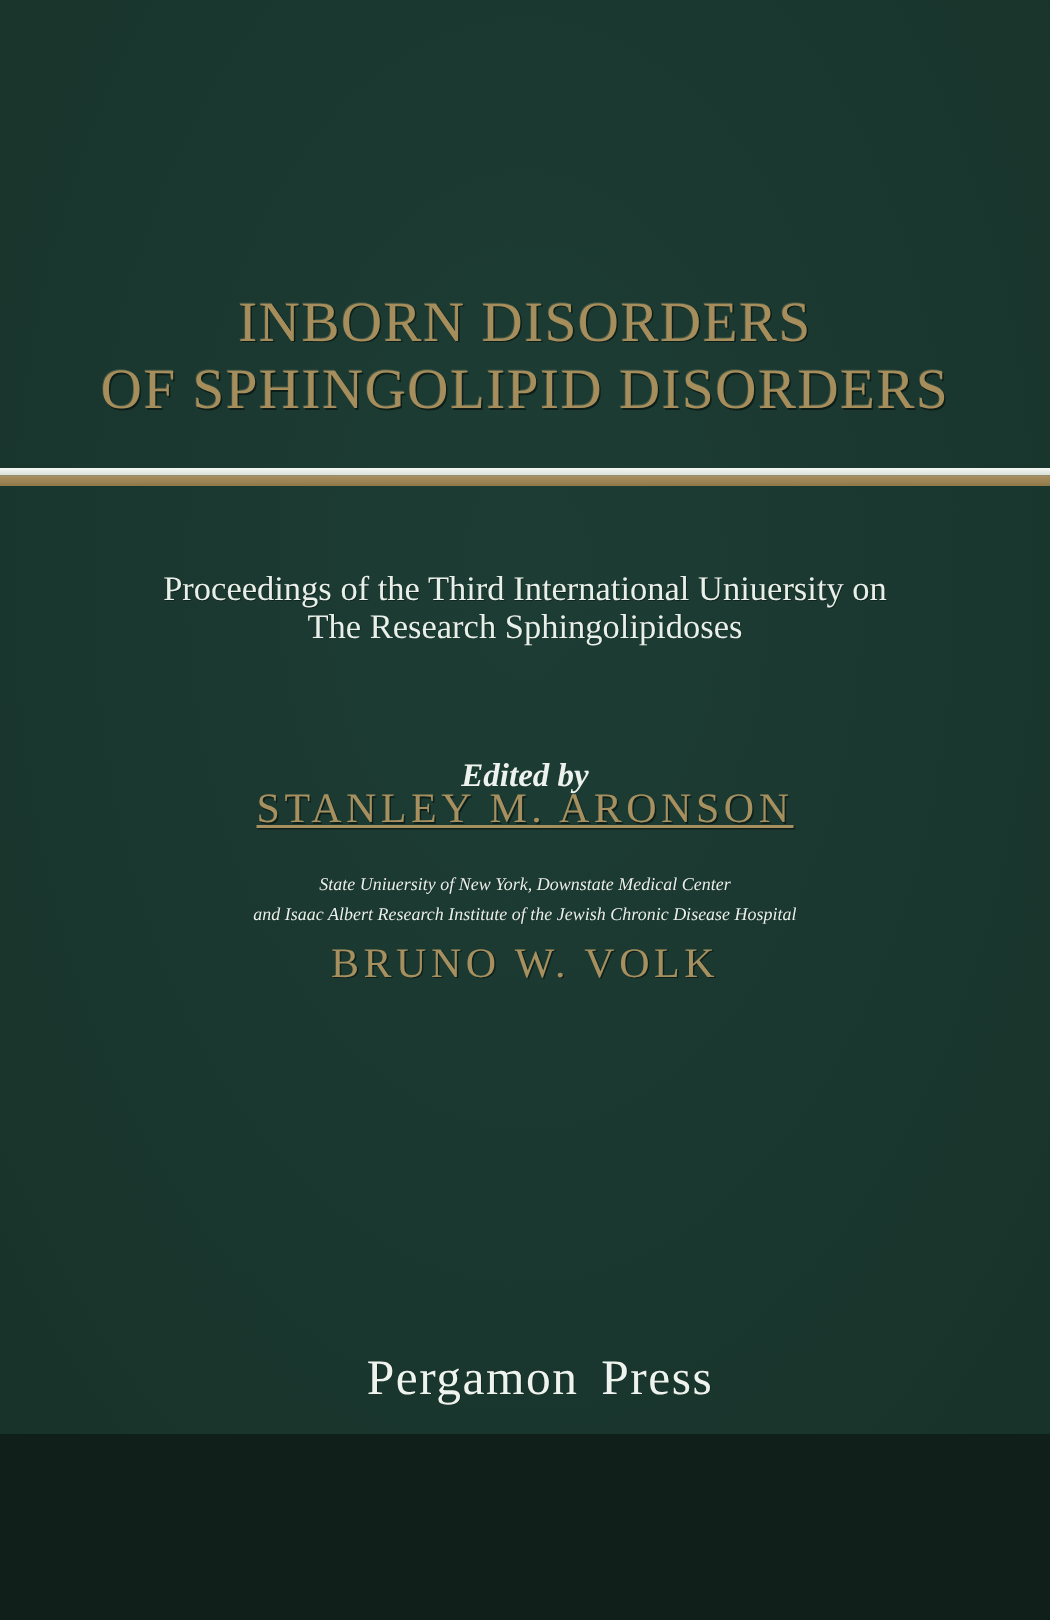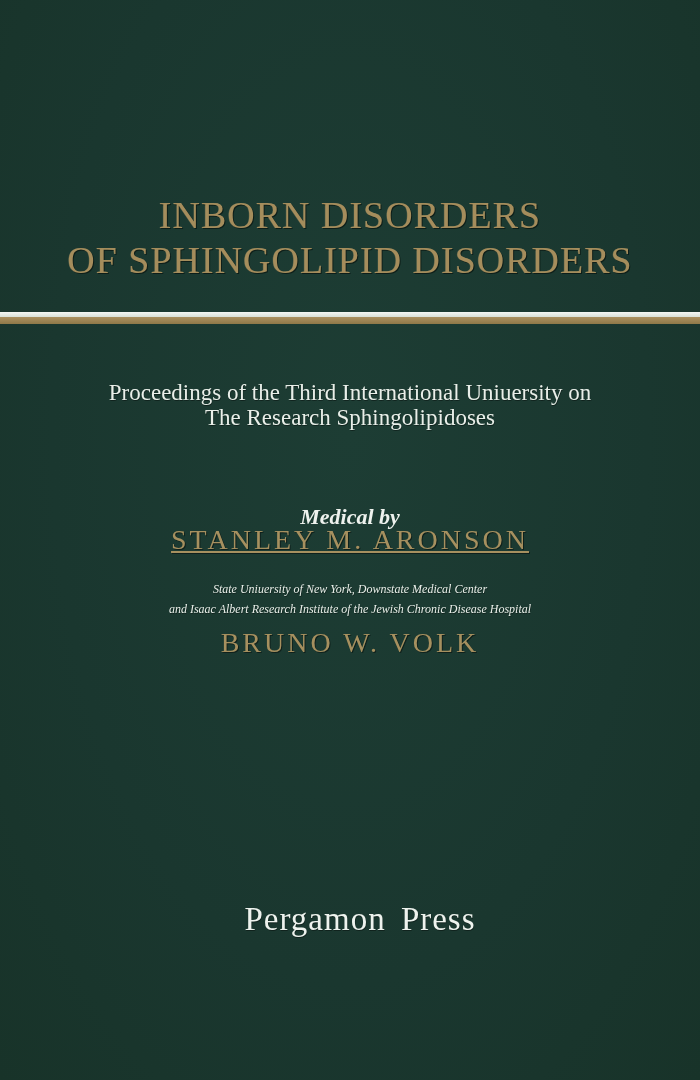--- a/index.html
+++ b/index.html
@@ -3,21 +3,21 @@
 <meta charset="utf-8">
 <style>
   html, body {
     margin: 0;
     padding: 0;
     background: #101f1a;
   }
   .cover {
     position: relative;
     width: 700px;
-    height: 1080px;
+    height: 956px;
     margin: 0 auto;
     background: #1b3a31;
     background-image: radial-gradient(ellipse at 50% 40%, #1d3d34 0%, #1a372f 60%, #183329 100%);
     overflow: hidden;
     font-family: "Liberation Serif", "DejaVu Serif", serif;
   }
   .title {
     position: absolute;
     top: 193px;
     left: 0;
@@ -118,21 +118,21 @@
   <div class="rule">
     <div class="rule-white"></div>
     <div class="rule-gold"></div>
   </div>
 
   <div class="subtitle">
     <div>Proceedings of the Third International Uniuersity on</div>
     <div>The Research Sphingolipidoses</div>
   </div>
 
-  <div class="edited-by">Medical by</div>
+  <div class="edited-by">Edited by</div>
 
   <div class="editor-name aronson">STANLEY M. ARONSON</div>
   <div class="affil aronson">
     <div>State Uniuersity of New York, Downstate Medical Center</div>
     <div>and Isaac Albert Research Institute of the Jewish Chronic Disease Hospital</div>
   </div>
 
   <div class="editor-name volk">BRUNO W. VOLK</div>
 
   <div class="publisher">Pergamon Press</div>

